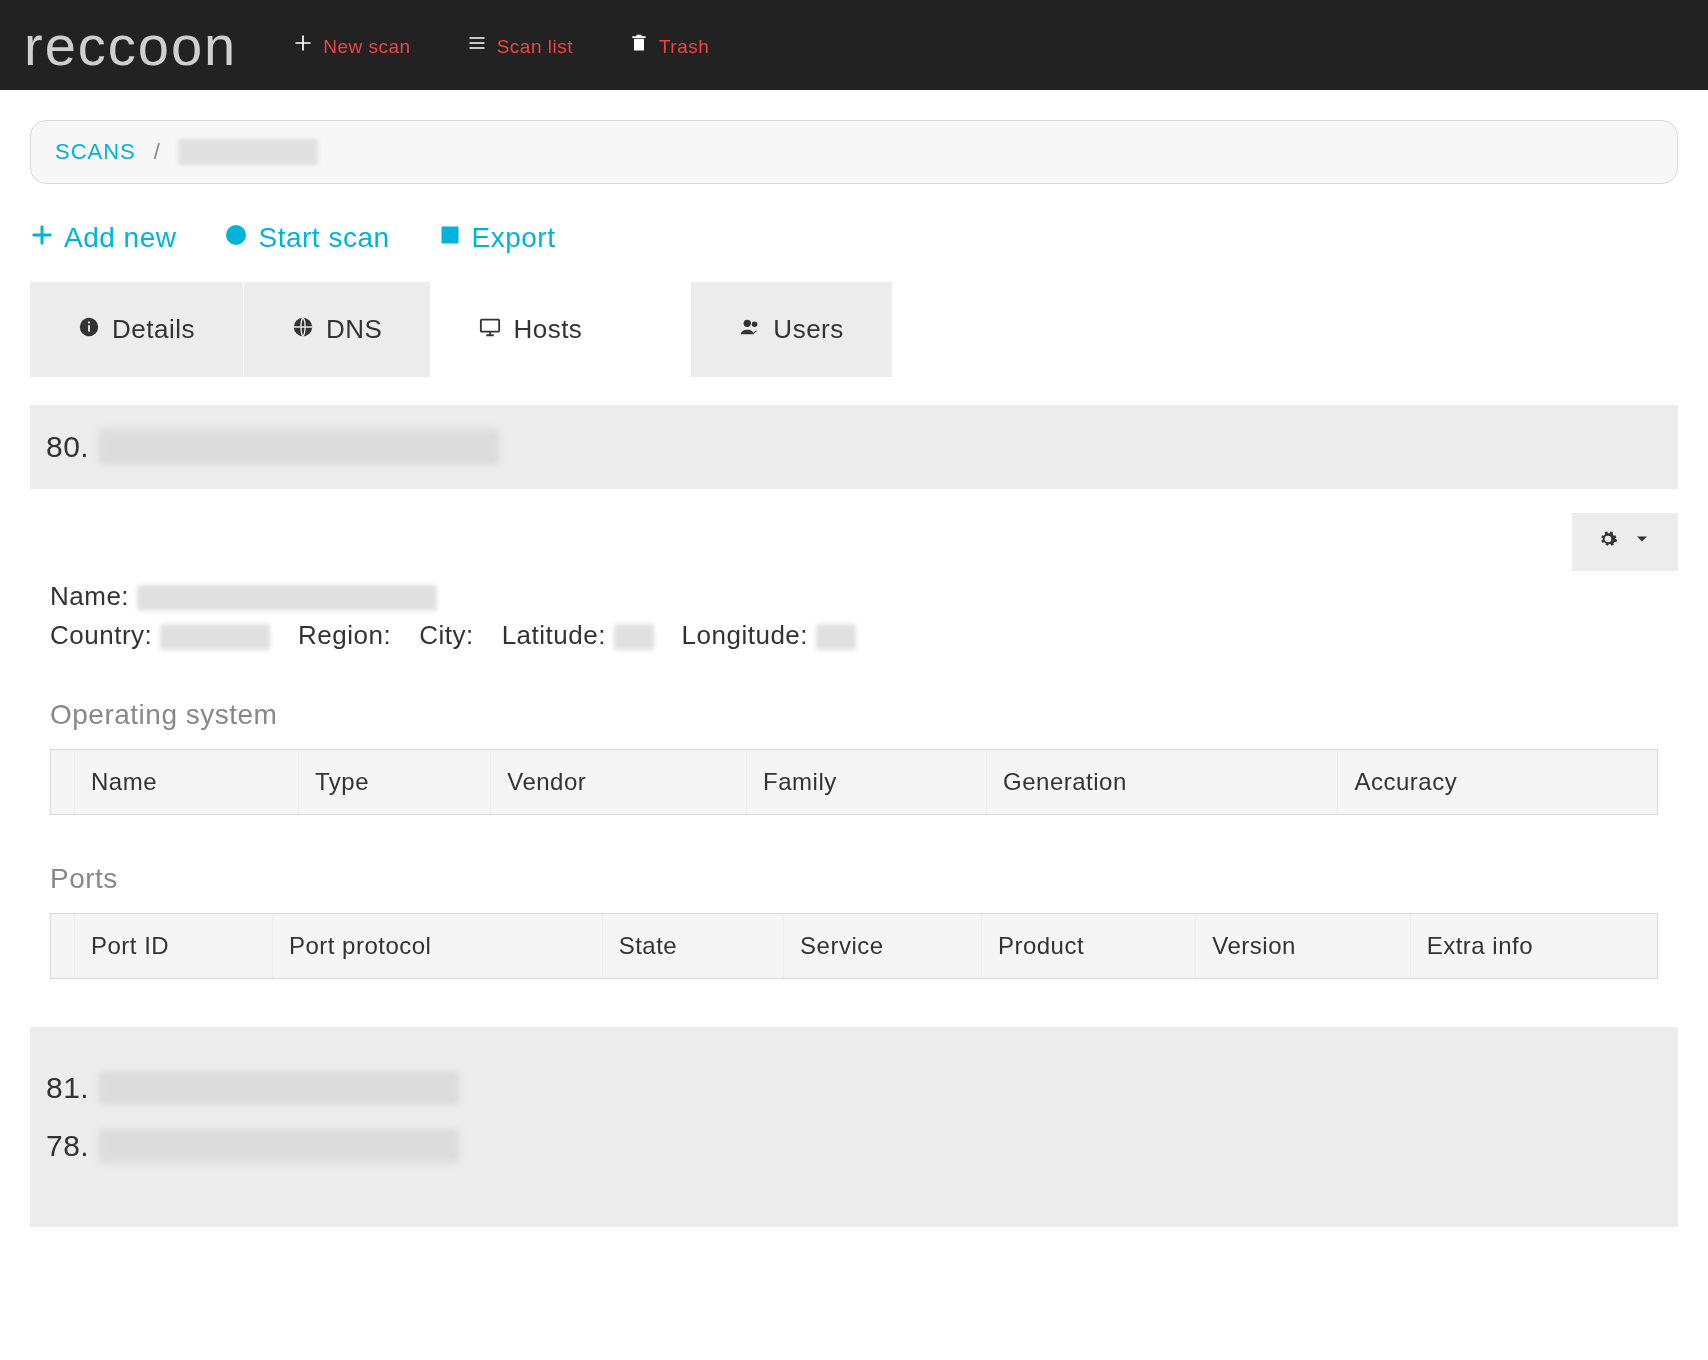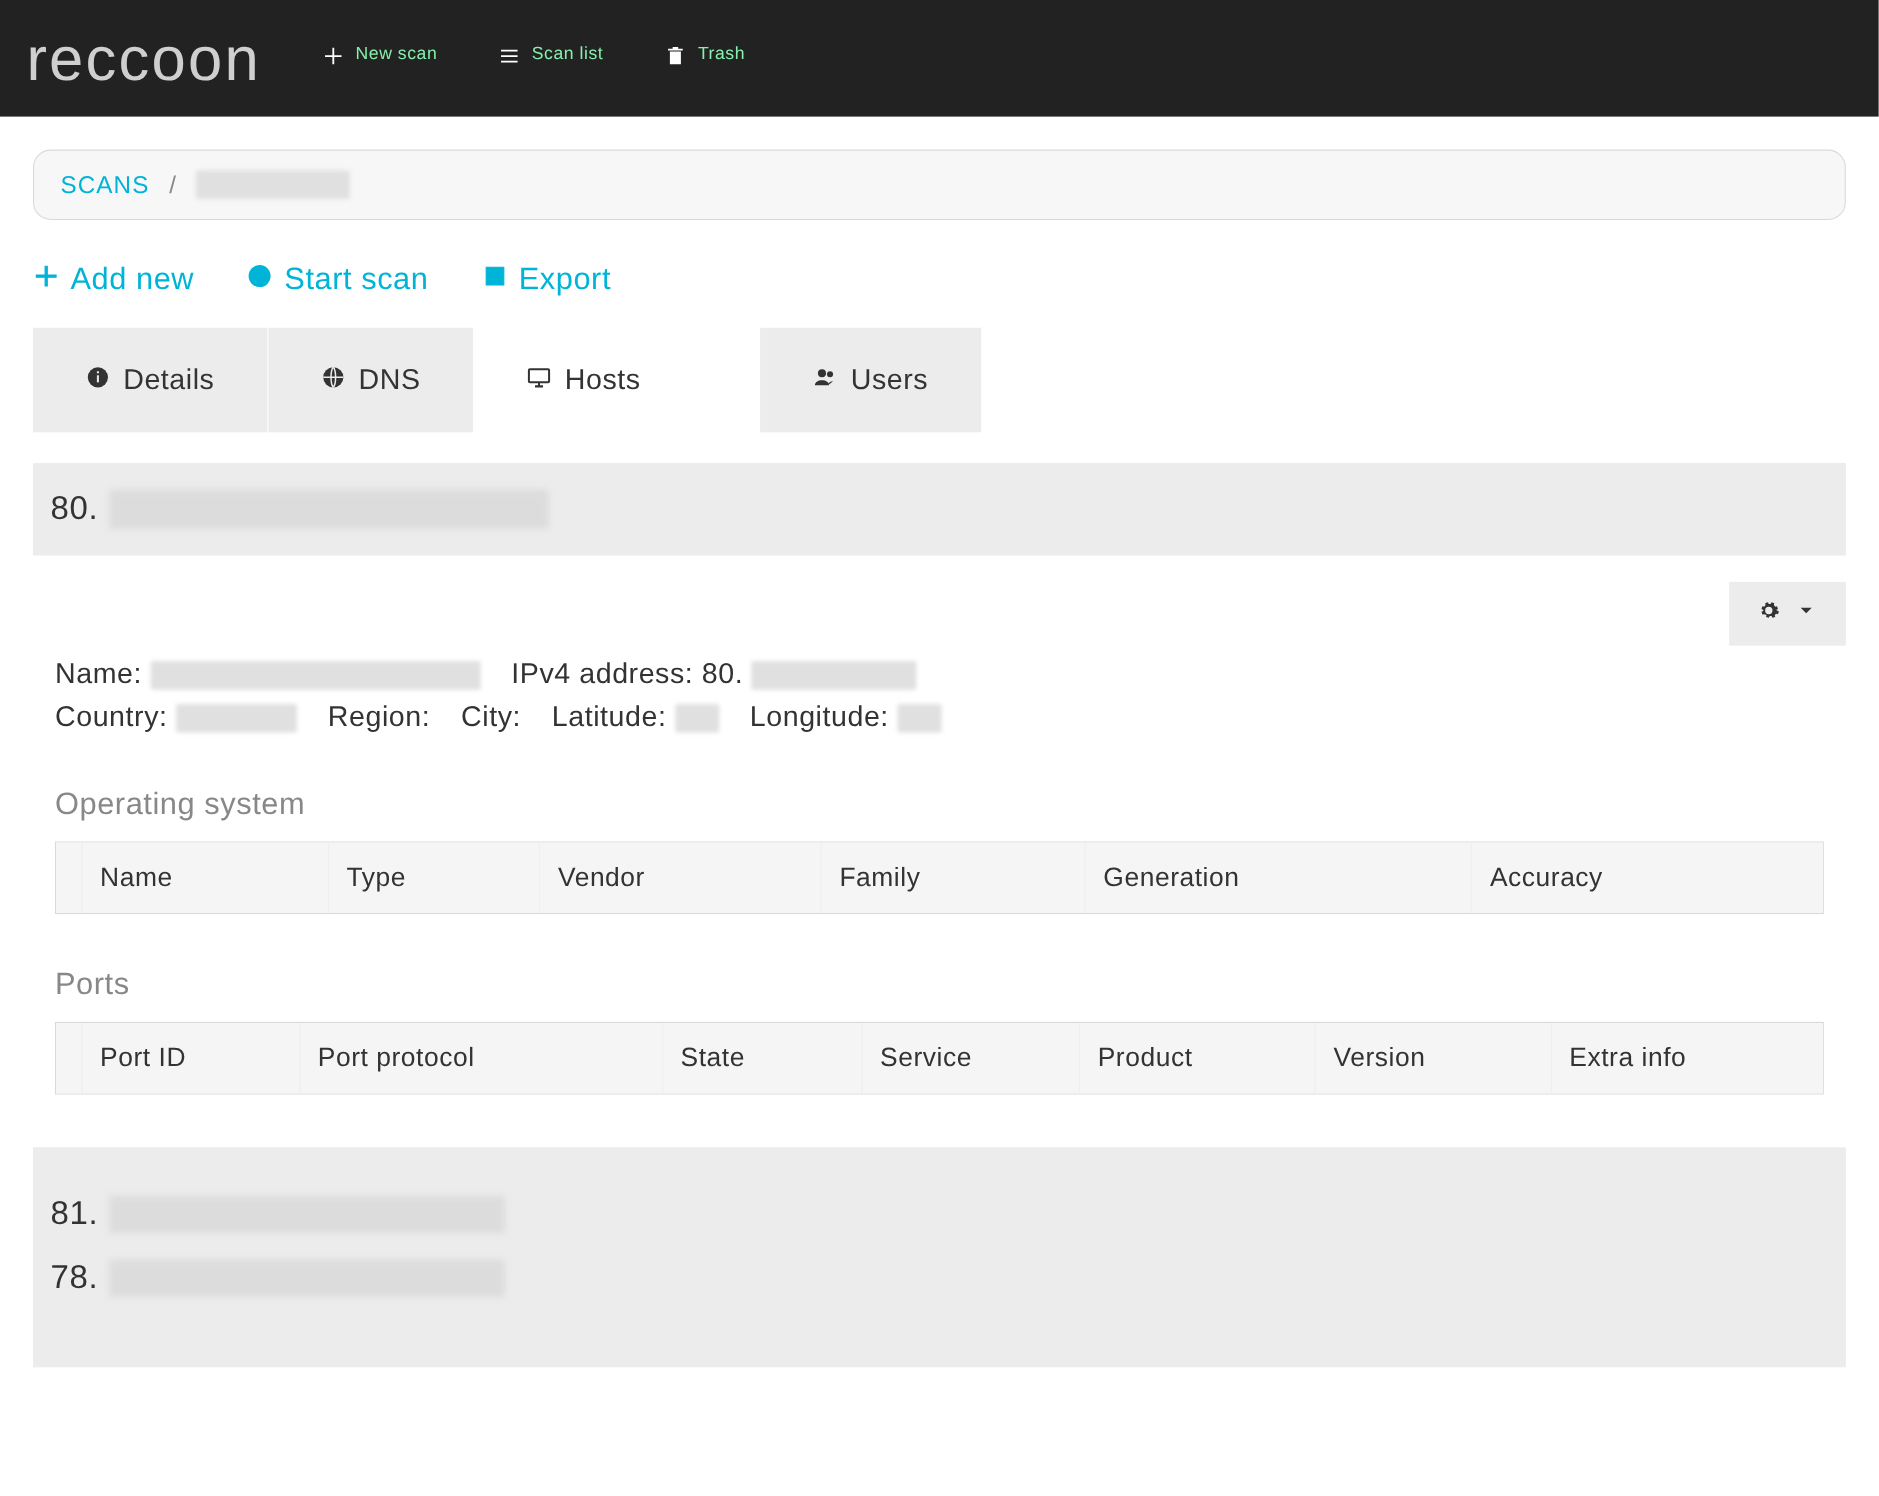--- a/index.html
+++ b/index.html
@@ -9,24 +9,24 @@
     --cyan:#00b4d8;
     --cyan-alt:#00a9c6;
     --grey-bg:#ececec;
     --grey-light:#f2f2f2;
     --border:#d9d9d9;
     --blur:#e0e0e0;
   }
   *{box-sizing:border-box;font-family:Helvetica,Arial,sans-serif}
   body{margin:0;background:#fff;color:var(--text);font-size:22px;letter-spacing:.5px;width:1708px}
   
-  .topbar{background:var(--dark);color:#fff;height:106px;display:flex;align-items:center;padding:0 24px;gap:56px}
+  .topbar{background:var(--dark);color:#fff;height:90px;display:flex;align-items:center;padding:0 24px;gap:56px}
   .logo{font-size:56px;font-weight:500;letter-spacing:2px;color:#cfcfcf;font-family:Helvetica,Arial,sans-serif}
   .top-links{display:flex;gap:56px}
-  .top-link{display:flex;align-items:flex-start;gap:10px;color:#86efac;font-size:16px;cursor:pointer}
+  .top-link{display:flex;align-items:flex-end;gap:10px;color:#ef4444;font-size:19px;cursor:pointer}
   .top-link svg{width:20px;height:20px;fill:#fff}
   
   .page{padding:30px}
   .breadcrumb{border:1px solid var(--border);background:#f7f7f7;border-radius:16px;padding:18px 24px;display:flex;align-items:center;gap:18px}
   .breadcrumb a{color:var(--cyan);text-decoration:none;font-size:22px;letter-spacing:1px}
   .breadcrumb .sep{color:var(--muted)}
   .breadcrumb .blur{display:inline-block;width:140px;height:26px;background:var(--blur);filter:blur(2px);border-radius:2px}
   
   .actions{display:flex;gap:48px;margin:38px 0 28px}
   .action{display:flex;align-items:flex-start;gap:10px;color:var(--cyan);font-size:28px;cursor:pointer}
@@ -189,23 +189,20 @@
             <path d="M6 9l6 6 6-6z"></path>
           </svg>
       </span>
     </div>
   </div>
 
   <div class="info">
     <div class="info-row">
       <span><span>Name:</span>
         <span class="blur-s w300"></span></span>
-      <span><span>IPv4 address:</span>
-        <span>80.</span>
-        <span class="blur-s w150"></span></span>
     </div>
     <div class="info-row">
       <span><span>Country:</span>
         <span class="blur-s w110"></span></span>
       <span>Region:</span>
       <span>City:</span>
       <span><span>Latitude:</span>
         <span class="blur-s w40"></span></span>
       <span><span>Longitude:</span>
         <span class="blur-s w40"></span></span>

